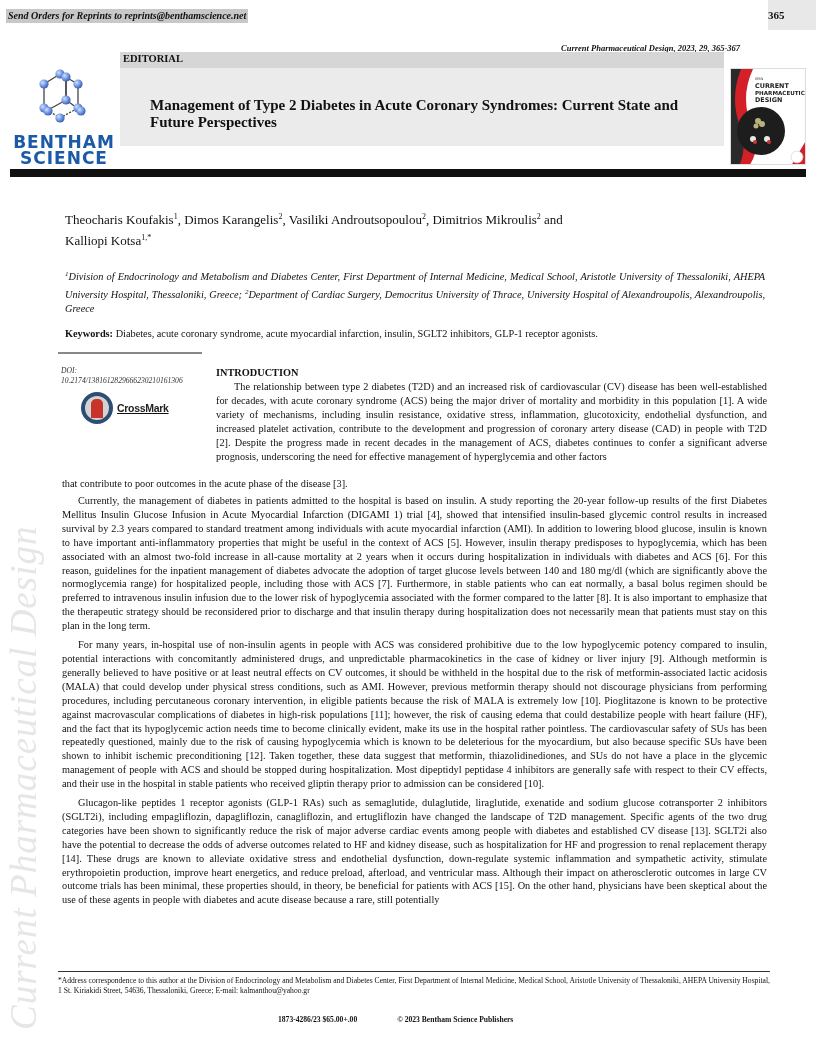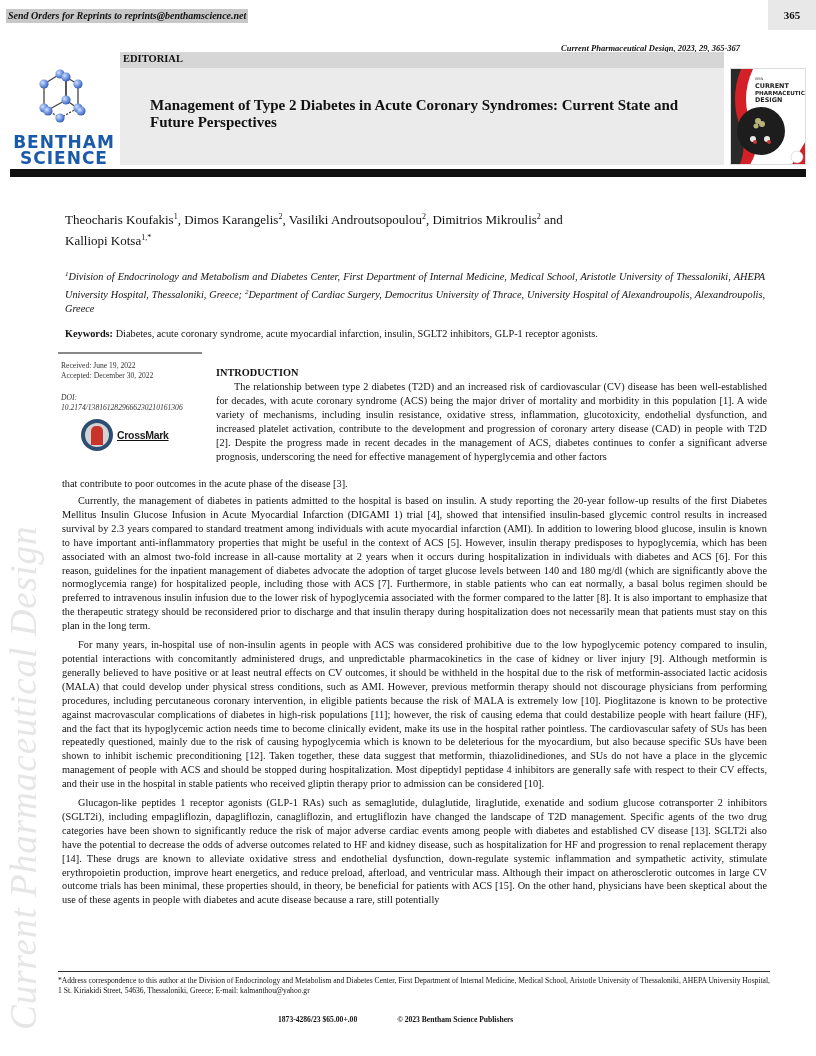--- a/index.html
+++ b/index.html
@@ -2,27 +2,27 @@
 <html><head>
 <meta charset="utf-8">
 <style>
   * { box-sizing: border-box; margin: 0; padding: 0; }
   html, body { width: 816px; height: 1056px; background: #ffffff; overflow: hidden; }
   body { position: relative; font-family: "Liberation Serif", "DejaVu Serif", serif; color: #111; }
 
   .reprint-banner { position: absolute; left: 6px; top: 9px; height: 14px; padding: 0 2px;
     background: #c8c8c8; font-size: 10px; font-weight: bold; font-style: italic; line-height: 14px; }
   .page-number-box { position: absolute; right: 0; top: 0; width: 48px; height: 30px;
-    background: #e8e8e8; font-size: 11px; font-weight: bold; text-align: center; line-height: 30px; }
+    background: #e8e8e8; font-size: 11px; font-weight: bold; text-align: left; line-height: 30px; }
 
   .journal-citation { position: absolute; top: 43px; right: 76px; font-size: 8.5px; font-weight: bold; font-style: italic; }
 
   .editorial-bar { position: absolute; left: 120px; top: 52px; width: 604px; height: 30px;
     background: #d6d6d6; font-size: 10.5px; font-weight: bold; line-height: 14px; padding-left: 3px; }
-  .title-box { position: absolute; left: 120px; top: 68px; width: 604px; height: 97px; background: #ebebeb; }
+  .title-box { position: absolute; left: 120px; top: 68px; width: 604px; height: 78px; background: #ebebeb; }
   .article-title { position: absolute; left: 30px; top: 29px; width: 570px;
     font-size: 15px; font-weight: bold; line-height: 17px; }
 
   .publisher-logo { position: absolute; left: 12px; top: 68px; width: 104px; height: 100px; }
   .logo-molecule { position: absolute; left: 20px; top: 0; width: 64px; height: 60px; }
   .logo-text { position: absolute; left: 0; top: 66px; width: 104px;
     font-family: "DejaVu Sans", sans-serif; font-weight: bold; font-size: 17px;
     color: #1a5aa8; line-height: 16px; letter-spacing: 1px; text-align: center; }
 
   .journal-cover { position: absolute; left: 730px; top: 68px; width: 76px; height: 97px;
@@ -162,24 +162,20 @@
 </div>
 
 <div class="keywords">
   <b>Keywords:</b>
   <span>Diabetes, acute coronary syndrome, acute myocardial infarction, insulin, SGLT2 inhibitors, GLP-1 receptor agonists.</span>
 </div>
 
 <div class="history">
   <div class="history-rule"></div>
   <div class="history-rule"></div>
-  <div class="history-dates">
-    <div>Received: June 19, 2022</div>
-    <div>Accepted: December 30, 2022</div>
-  </div>
   <div class="doi">
     <div>DOI:</div>
     <div>10.2174/1381612829666230210161306</div>
   </div>
   <div class="crossmark">
     <div class="crossmark-icon">
       <div class="crossmark-inner">
           <div class="crossmark-bookmark"></div>
         </div>
     </div>

